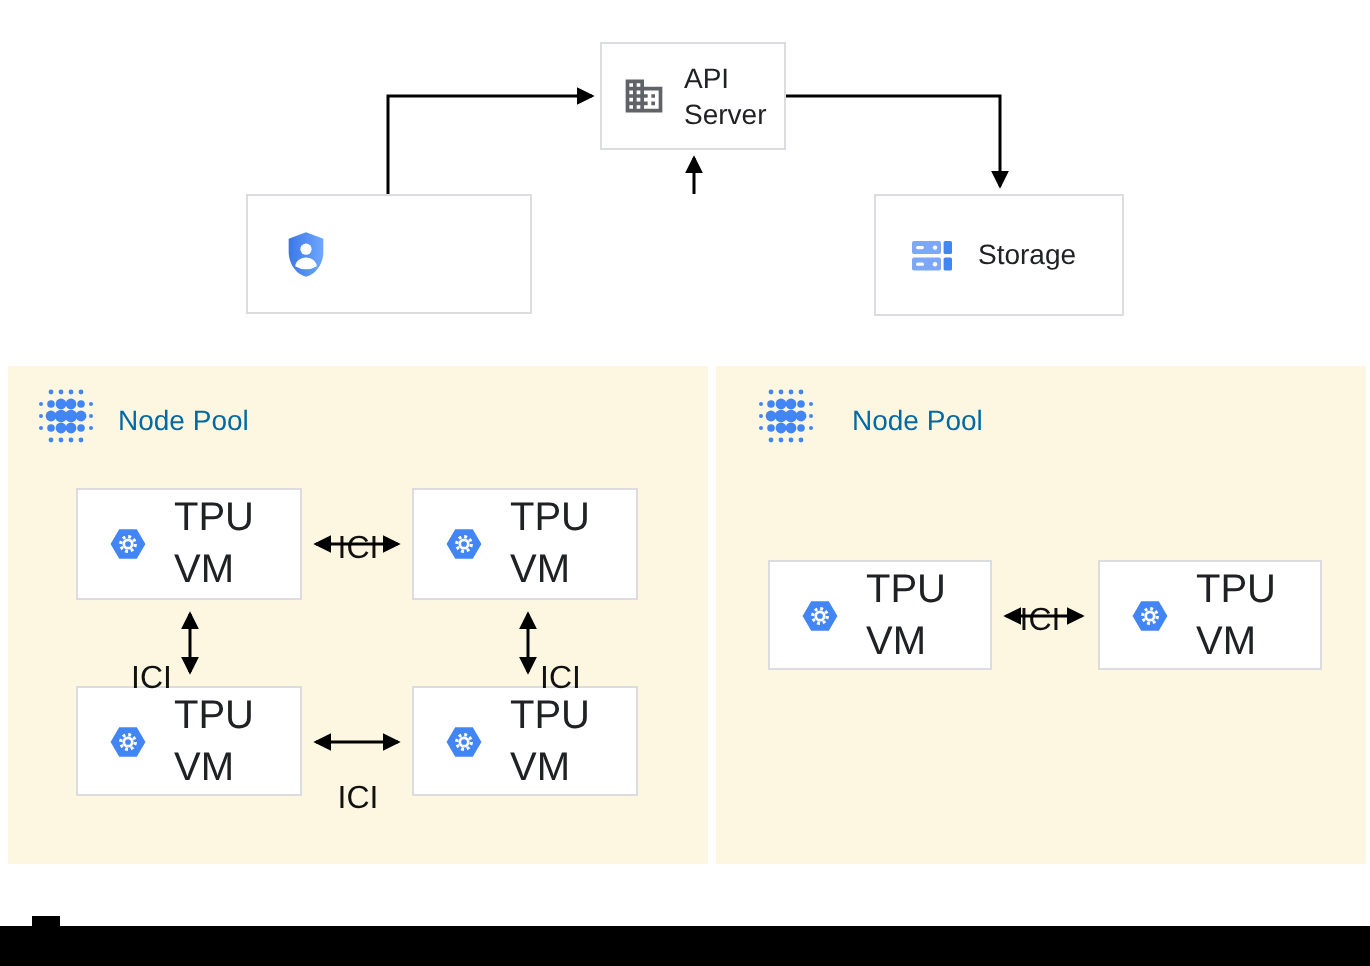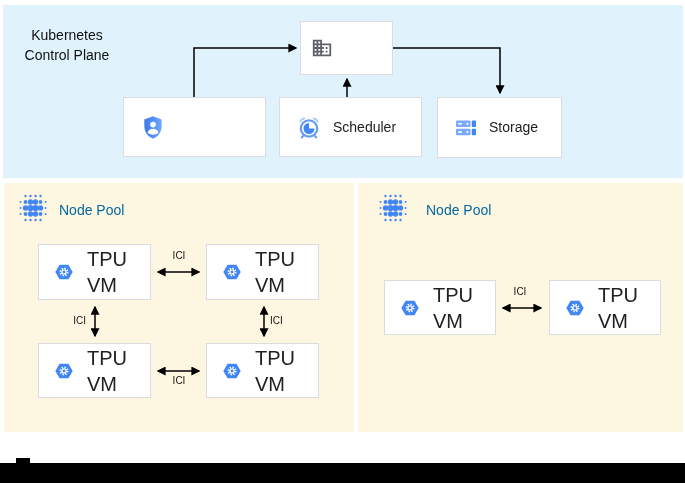--- a/index.html
+++ b/index.html
@@ -15,21 +15,21 @@
     font-size:14px;line-height:1.45;color:#111;
   }
   .node{
     position:absolute;background:#fff;border:1px solid #dadce0;
     display:flex;align-items:center;box-sizing:border-box;
   }
   .node .lbl{font-size:14px;line-height:1.3;color:#202124;}
   .icon{display:flex;align-items:center;justify-content:center;flex:0 0 auto;}
   .tpu .lbl{font-size:20px;}
   .np-head-label{position:absolute;font-size:14px;color:#0369a1;}
-  .ici{position:absolute;font-size:10px;color:#111;width:24px;}
+  .ici{position:absolute;font-size:16px;color:#111;width:24px;margin-top:16px;}
   .ici.c{text-align:center;}
   .ici.r{text-align:right;}
   #wires{position:absolute;left:0;top:0;width:685px;height:483px;pointer-events:none;}
   .player-bar{position:absolute;left:0;top:463px;width:685px;height:20px;background:#000;}
   .player-marker{position:absolute;left:16px;top:458px;width:14px;height:6px;background:#000;}
   .hidden-defs{position:absolute;width:0;height:0;overflow:hidden;}
 </style>
 </head>
 <body>
 
@@ -103,23 +103,20 @@
     </symbol>
 
     <symbol id="sym-building" viewBox="0 0 24 24">
       <path fill="#5f6368" d="M12 7V3H2v18h20V7H12zM6 19H4v-2h2v2zm0-4H4v-2h2v2zm0-4H4V9h2v2zm0-4H4V5h2v2zm4 12H8v-2h2v2zm0-4H8v-2h2v2zm0-4H8V9h2v2zm0-4H8V5h2v2zm10 12h-8v-2h2v-2h-2v-2h2v-2h-2V9h8v10zm-2-8h-2v2h2v-2zm0 4h-2v2h2v-2z"></path>
     </symbol>
   </defs>
 </svg>
 
 <div id="stage">
 
-  <div class="panel cp-panel" style="left:3px;top:5px;width:680px;height:173px;">
-    <div class="cp-title">Kubernetes Control Plane</div>
-  </div>
 
   <div class="panel np-panel" style="left:4px;top:183px;width:350px;height:249px;"></div>
   <div class="panel np-panel" style="left:358px;top:183px;width:325px;height:249px;"></div>
 
   <span class="icon" style="position:absolute;left:17px;top:192px;">
     <svg width="32" height="32">
         <use href="#sym-dotgrid"></use>
       </svg>
   </span>
   <div class="np-head-label" style="left:59px;top:202px;">Node Pool</div>
@@ -130,38 +127,31 @@
       </svg>
   </span>
   <div class="np-head-label" style="left:426px;top:202px;">Node Pool</div>
 
   <div class="node" style="left:300px;top:21px;width:93px;height:54px;padding-left:10px;gap:9px;">
     <span class="icon">
       <svg width="22" height="22">
           <use href="#sym-building"></use>
         </svg>
     </span>
+    <span class="lbl" style="width:48px;">API Server</span>
   </div>
 
   <div class="node" style="left:123px;top:97px;width:143px;height:60px;padding-left:16px;gap:11px;">
     <span class="icon">
       <svg width="26" height="26">
           <use href="#sym-shield"></use>
         </svg>
     </span>
   </div>
 
-  <div class="node" style="left:279px;top:97px;width:143px;height:60px;padding-left:16px;gap:11px;">
-    <span class="icon">
-      <svg width="26" height="26">
-          <use href="#sym-clock"></use>
-        </svg>
-    </span>
-    <span class="lbl">Scheduler</span>
-  </div>
 
   <div class="node" style="left:437px;top:97px;width:125px;height:61px;padding-left:16px;gap:11px;">
     <span class="icon">
       <svg width="24" height="24">
           <use href="#sym-storage"></use>
         </svg>
     </span>
     <span class="lbl">Storage</span>
   </div>
 

